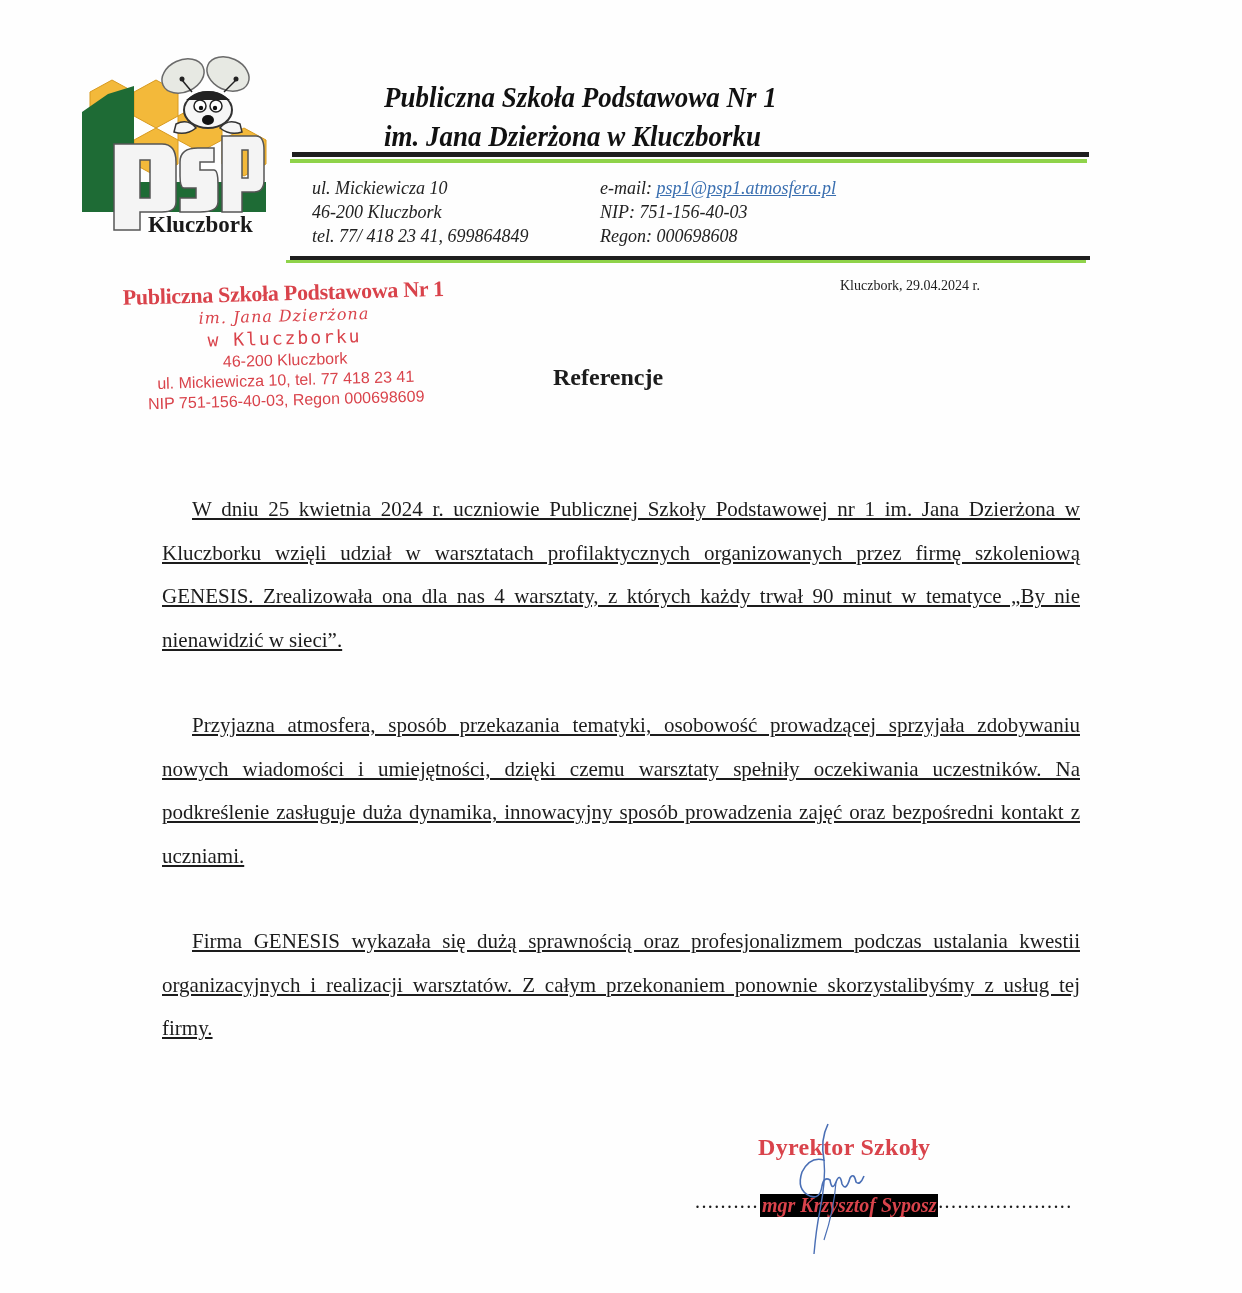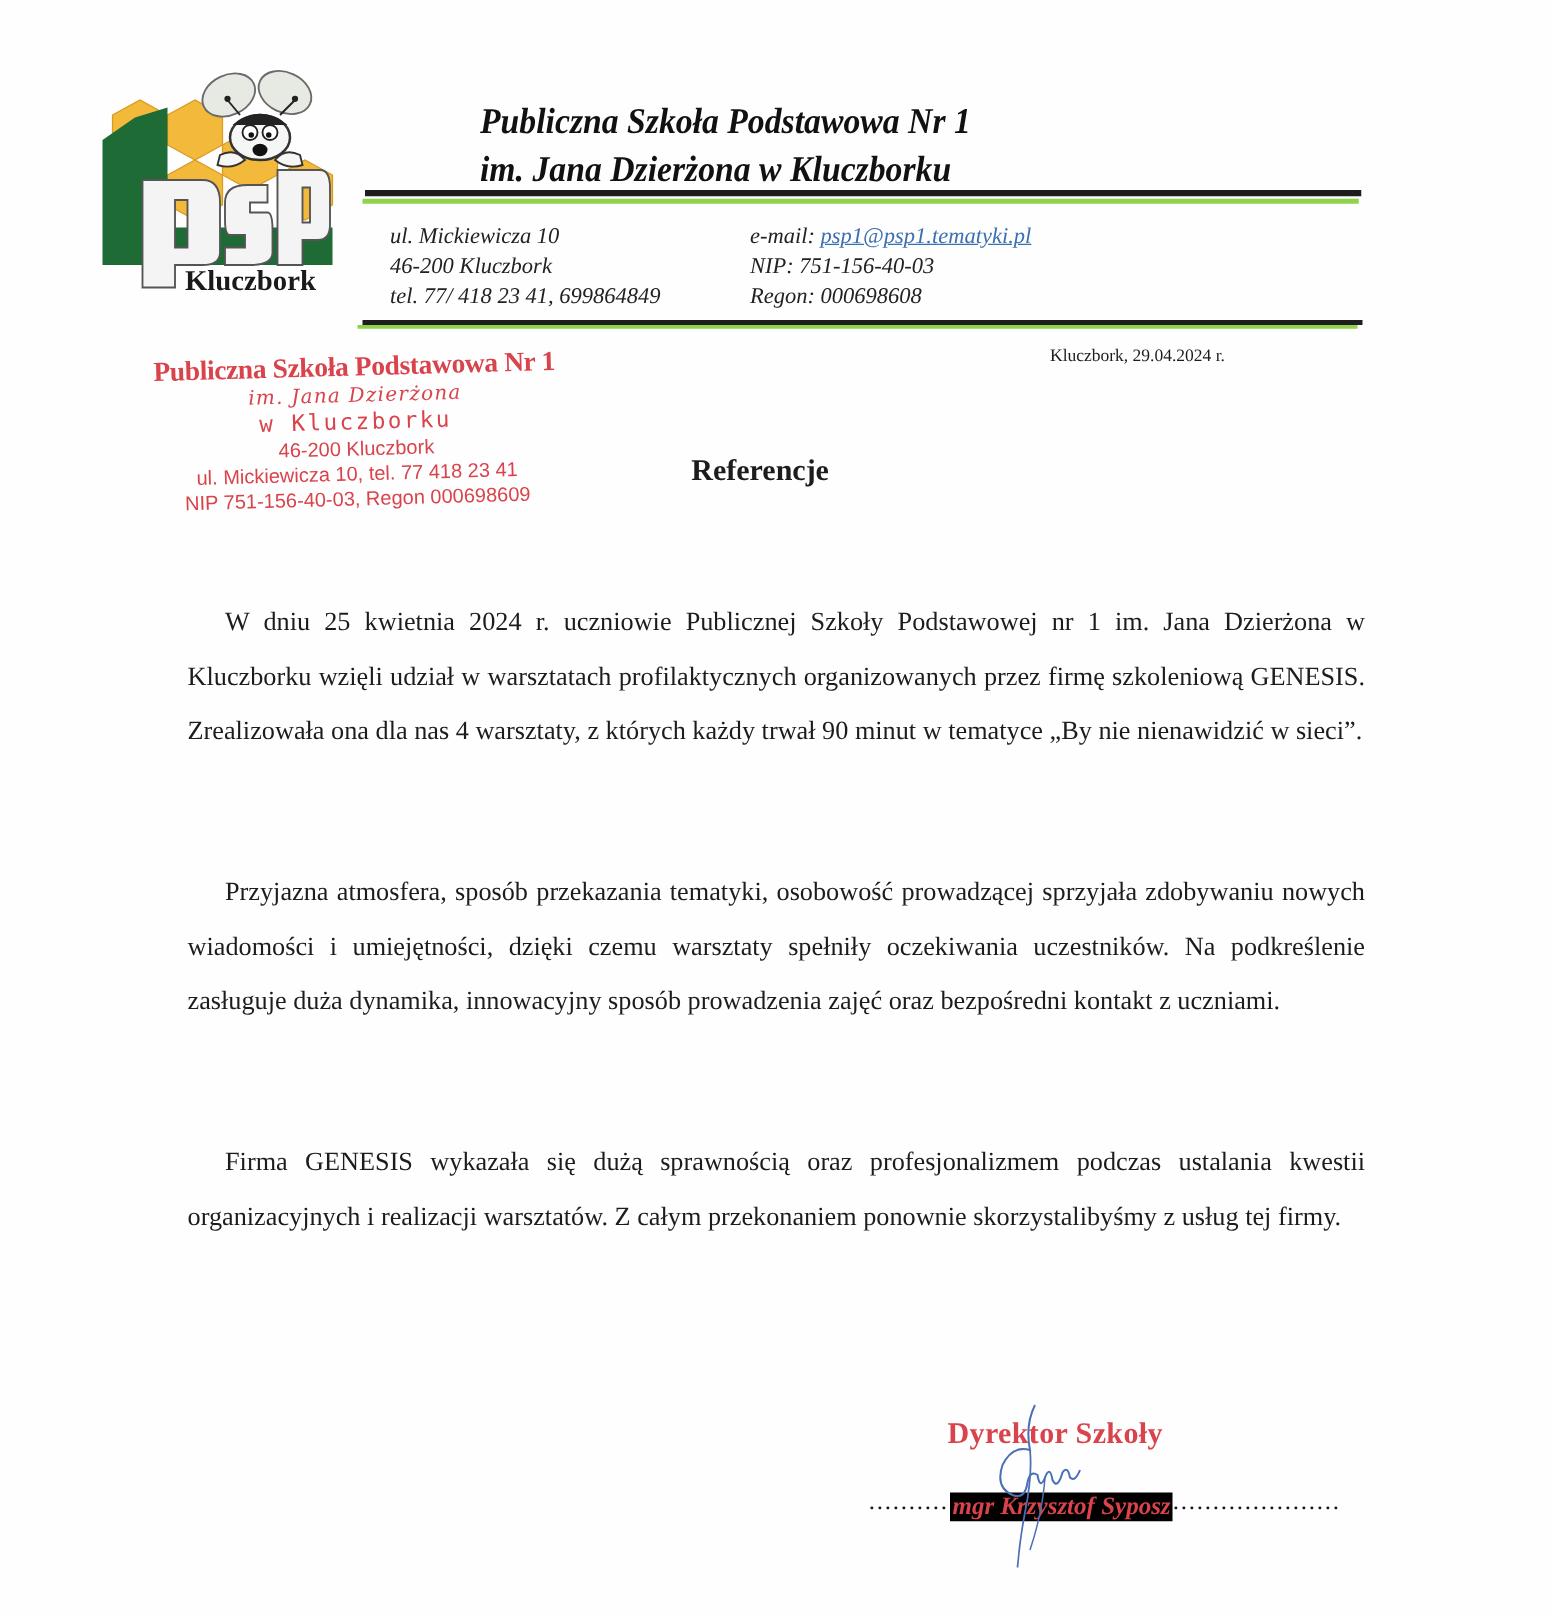--- a/index.html
+++ b/index.html
@@ -25,21 +25,21 @@
   
   .date { left: 840px; top: 278px; font-size: 14px; color: #1c1c1c; }
   
   .stamp { left: 118px; top: 285px; width: 330px; color: #d9434b; text-align: center; transform: rotate(-1.6deg); transform-origin: left top; }
   .stamp .s1 { font-family: "Liberation Serif", serif; font-weight: bold; font-size: 22px; line-height: 26px; letter-spacing: -0.3px; }
   .stamp .s2 { font-family: "DejaVu Serif", serif; font-style: italic; font-size: 16px; line-height: 20px; letter-spacing: 1px; }
   .stamp .s3 { font-family: "DejaVu Sans Mono", monospace; font-size: 18px; line-height: 24px; letter-spacing: 2px; }
   .stamp .s4 { font-family: "Liberation Sans", sans-serif; font-size: 16px; line-height: 20px; }
   
   .body-text { left: 150px; width: 942px; font-size: 21px; line-height: 43.5px; text-align: justify; color: #1c1c1c; }
-  .body-text p { margin: 0; text-indent: 30px; }
+  .body-text p { margin: 12px; text-indent: 30px; text-decoration: underline; }
   .p1 { top: 476px; }
   .p2 { top: 692px; }
   .p3 { top: 908px; }
   
   .sig-role { left: 758px; top: 1134px; font-weight: bold; font-size: 24px; color: #d9434b; font-family: "Liberation Serif", serif; letter-spacing: 0.3px; }
   .sig-line { left: 695px; top: 1190px; width: 400px; font-size: 20px; color: #1c1c1c; white-space: nowrap; letter-spacing: 1.4px; }
   .sig-name { left: 760px; top: 1194px; font-style: italic; font-weight: bold; font-size: 20px; color: #d9434b; font-family: "Liberation Serif", serif; }
   .scribble { left: 780px; top: 1120px; width: 120px; height: 140px; }
 </style>
 </head>
@@ -92,21 +92,21 @@
 </div>
 <div class="abs rule-dark" style="left:292px; top:152px; width:797px;"></div>
 <div class="abs rule-green" style="left:290px; top:159px; width:797px;"></div>
 
 <div class="abs contact contact-left">
   <div>ul. Mickiewicza 10</div>
   <div>46-200 Kluczbork</div>
   <div>tel. 77/ 418 23 41, 699864849</div>
 </div>
 <div class="abs contact contact-right">
-  <div><span>e-mail: </span><span class="email-link">psp1@psp1.tematyki.pl</span></div>
+  <div><span>e-mail: </span><span class="email-link">psp1@psp1.atmosfera.pl</span></div>
   <div>NIP: 751-156-40-03</div>
   <div>Regon: 000698608</div>
 </div>
 <div class="abs rule-dark" style="left:290px; top:256px; width:800px; height:4px;"></div>
 <div class="abs rule-green" style="left:286px; top:260px; width:800px; height:3px;"></div>
 
 <div class="abs date">Kluczbork, 29.04.2024 r.</div>
 
 <div class="abs stamp">
   <div class="s1">Publiczna Szkoła Podstawowa Nr 1</div>

